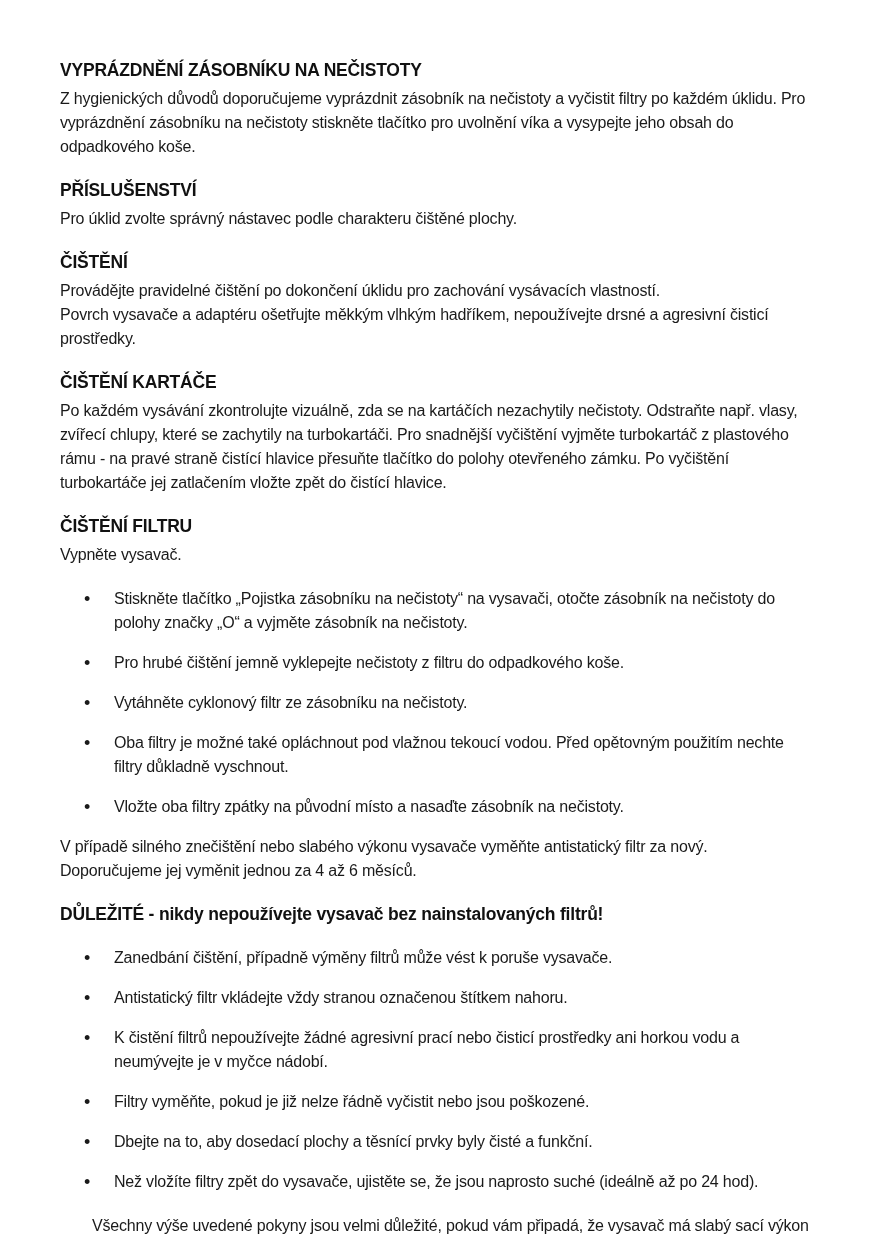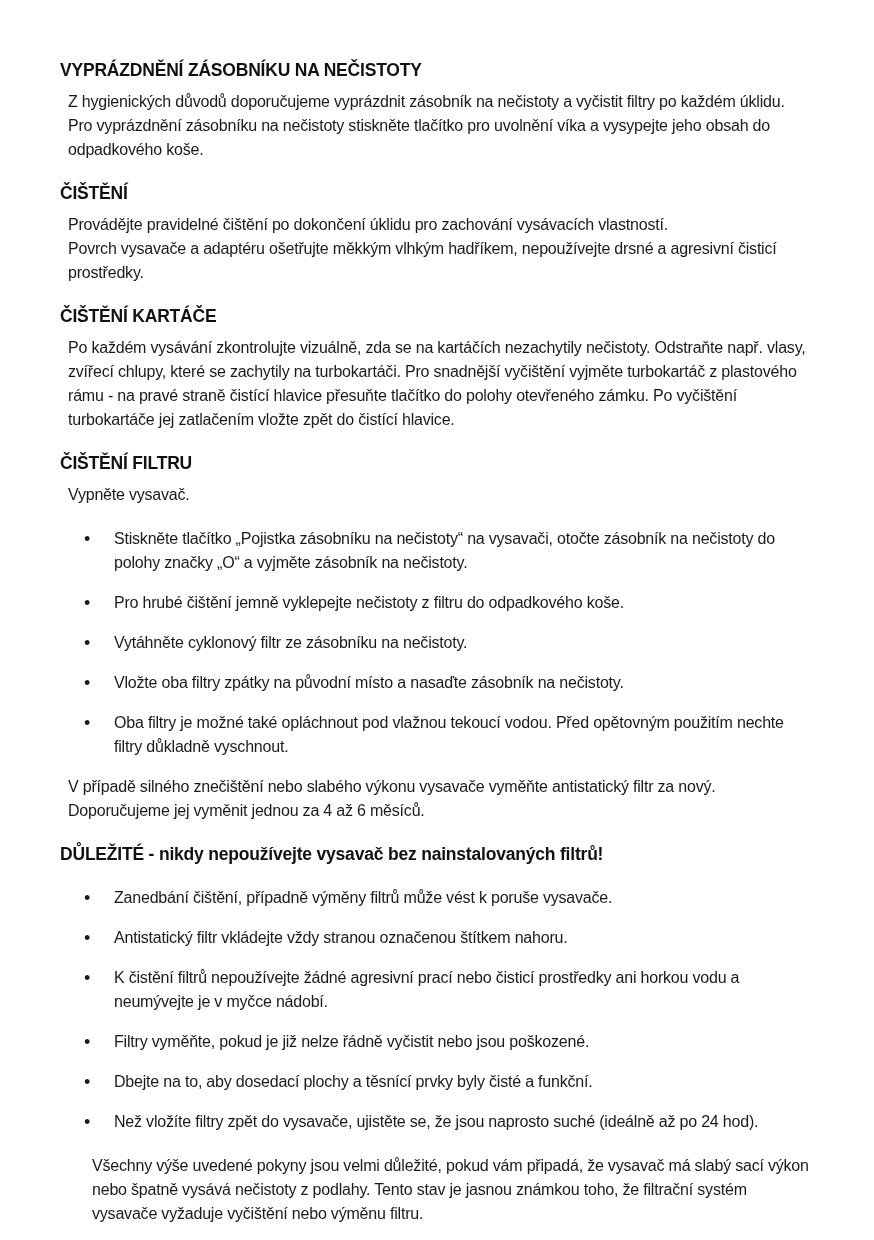--- a/index.html
+++ b/index.html
@@ -25,21 +25,21 @@
       margin: 0 0 19px 0;
     }
     .section h2 {
       font-size: 17.5px;
       font-weight: 700;
       margin: 0 0 5px 0;
       line-height: 24px;
       color: #111111;
     }
     .section p {
-      margin: 8px;
+      margin: 0;
     }
     .para-block {
       display: block;
     }
     ul.bullets {
       list-style: none;
       margin: 20px 0 0 0;
       padding: 0;
     }
     ul.bullets li {
@@ -75,20 +75,24 @@
 </head>
 <body>
 
 <div class="page">
 
   <section class="section">
     <h2>VYPRÁZDNĚNÍ ZÁSOBNÍKU NA NEČISTOTY</h2>
     <p>Z hygienických důvodů doporučujeme vyprázdnit zásobník na nečistoty a vyčistit filtry po každém úklidu. Pro vyprázdnění zásobníku na nečistoty stiskněte tlačítko pro uvolnění víka a vysypejte jeho obsah do odpadkového koše.</p>
   </section>
 
+  <section class="section">
+    <h2>PŘÍSLUŠENSTVÍ</h2>
+    <p>Pro úklid zvolte správný nástavec podle charakteru čištěné plochy.</p>
+  </section>
 
   <section class="section">
     <h2>ČIŠTĚNÍ</h2>
     <p>
       <span class="para-block">Provádějte pravidelné čištění po dokončení úklidu pro zachování vysávacích vlastností.</span>
       <span class="para-block">Povrch vysavače a adaptéru ošetřujte měkkým vlhkým hadříkem, nepoužívejte drsné a agresivní čisticí prostředky.</span>
     </p>
   </section>
 
   <section class="section">
@@ -97,22 +101,22 @@
   </section>
 
   <section class="section">
     <h2>ČIŠTĚNÍ FILTRU</h2>
     <p>Vypněte vysavač.</p>
 
     <ul class="bullets">
       <li>Stiskněte tlačítko „Pojistka zásobníku na nečistoty“ na vysavači, otočte zásobník na nečistoty do polohy značky „O“ a vyjměte zásobník na nečistoty.</li>
       <li>Pro hrubé čištění jemně vyklepejte nečistoty z filtru do odpadkového koše.</li>
       <li>Vytáhněte cyklonový filtr ze zásobníku na nečistoty.</li>
+      <li>Oba filtry je možné také opláchnout pod vlažnou tekoucí vodou. Před opětovným použitím nechte filtry důkladně vyschnout.</li>
       <li>Vložte oba filtry zpátky na původní místo a nasaďte zásobník na nečistoty.</li>
-      <li>Oba filtry je možné také opláchnout pod vlažnou tekoucí vodou. Před opětovným použitím nechte filtry důkladně vyschnout.</li>
     </ul>
 
     <p class="gap-top">
       <span class="para-block">V případě silného znečištění nebo slabého výkonu vysavače vyměňte antistatický filtr za nový.</span>
       <span class="para-block">Doporučujeme jej vyměnit jednou za 4 až 6 měsíců.</span>
     </p>
   </section>
 
   <section class="section">
     <h2 class="heading-standalone">DŮLEŽITÉ - nikdy nepoužívejte vysavač bez nainstalovaných filtrů!</h2>

